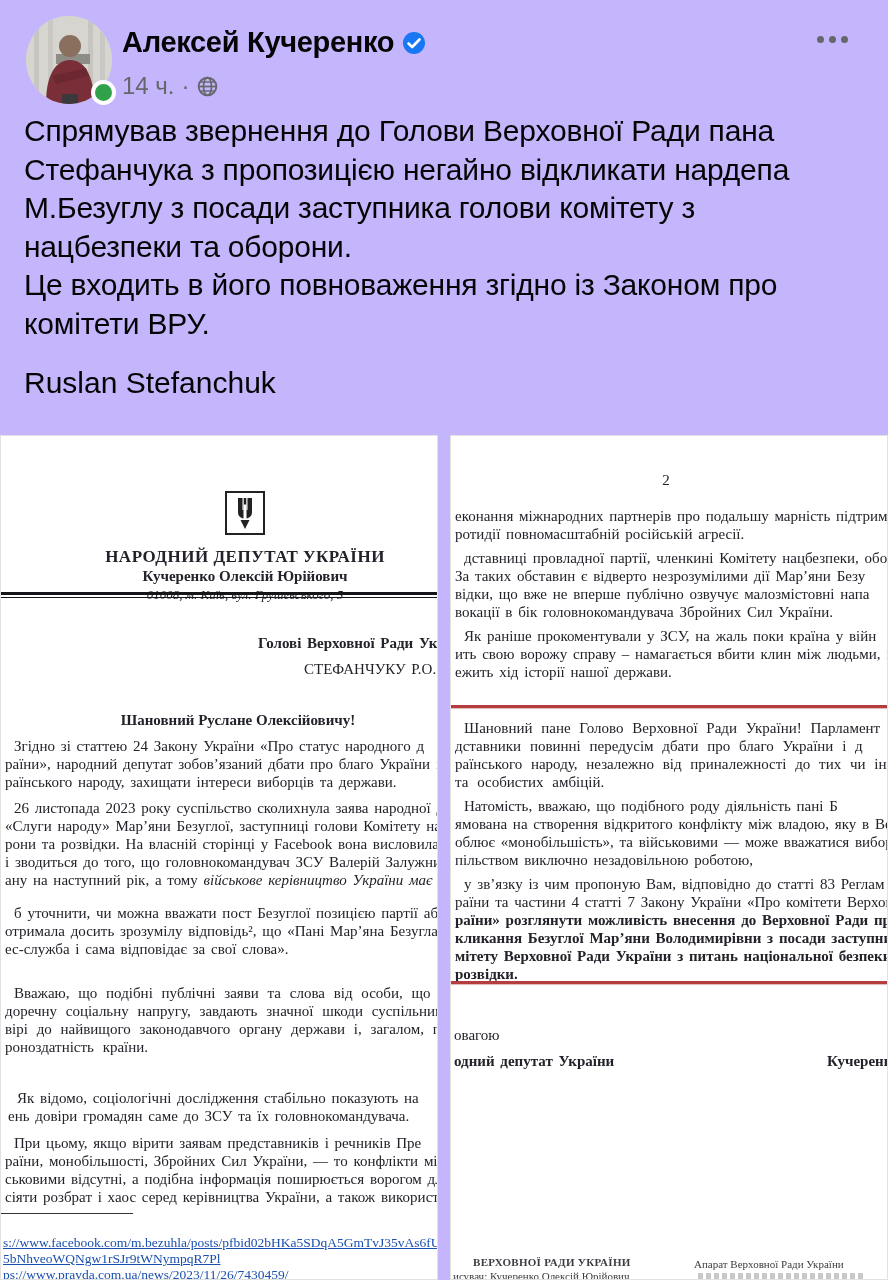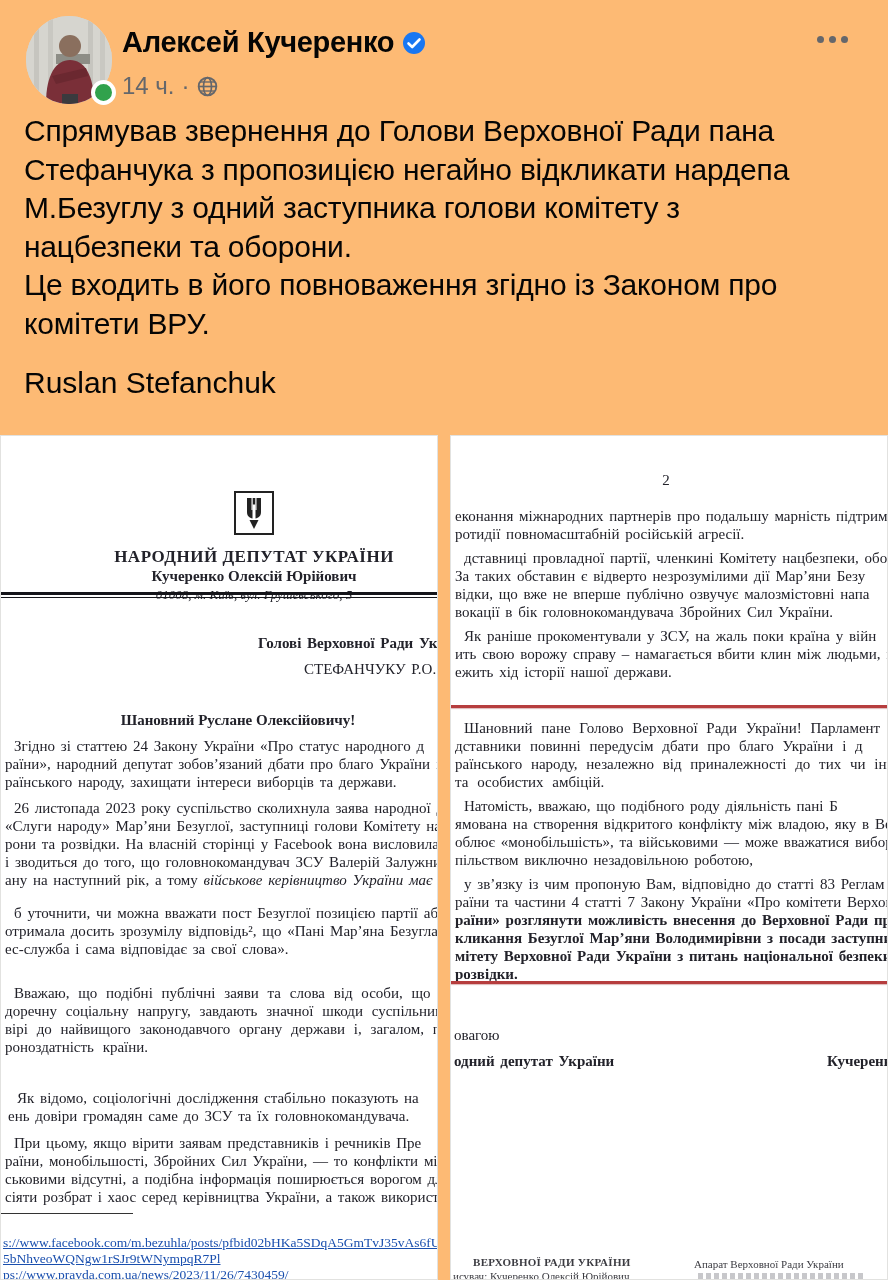--- a/index.html
+++ b/index.html
@@ -1,17 +1,17 @@
 <!DOCTYPE html>
 <html><head>
 <meta charset="utf-8">
 <style>
   * { box-sizing: border-box; }
   html,body { margin:0; padding:0; background:#fff; }
-  .page { position:relative; width:888px; height:1280px; overflow:hidden; background:#fdba74;
+  .page { position:relative; width:888px; height:1280px; overflow:hidden; background:#c4b5fd;
           font-family:"Liberation Sans",sans-serif; }
 
   
   .fb-header { position:absolute; left:0; top:0; width:888px; height:110px; }
   .avatar-wrap { position:absolute; left:26px; top:16px; width:86px; height:88px; cursor:pointer; }
   .avatar { width:86px; height:88px; border-radius:50%; overflow:hidden; background:#d9d8d2; position:relative; }
   .online-dot { position:absolute; right:-4px; bottom:-1px; width:25px; height:25px; border-radius:50%;
                 background:#31A24C; border:4px solid #fff; }
   .author-row { position:absolute; left:122px; top:26px; display:flex; align-items:center; gap:8px; }
   .author-name { font-size:29px; font-weight:bold; color:#050505; letter-spacing:-0.3px; cursor:pointer; }
@@ -34,21 +34,21 @@
   .doc-right { left:450px; }
   .abs { position:absolute; }
   .line { white-space:nowrap; line-height:18px; font-size:15px; word-spacing:2px; }
   .doc .para .line { padding-left:4px; }
   .doc .para .line:first-child { padding-left:13px; }
   .doc .noindent .line:first-child { padding-left:4px; }
   .wide .line { word-spacing:5px; }
   .bold { font-weight:bold; }
   .ital { font-style:italic; }
 
-  .doc-head { left:16px; top:55px; width:474px; text-align:center; }
+  .doc-head { left:7px; top:55px; width:474px; text-align:center; }
   .emblem { display:inline-block; }
   .doc-title { font-size:17px; font-weight:bold; letter-spacing:0.5px; margin-top:8px; }
   .doc-name  { font-size:15px; font-weight:bold; margin-top:1px; }
   .doc-addr  { font-size:13px; font-style:italic; margin-top:2px; }
   .dbl-rule { left:0; top:156px; width:438px; height:6px; border-top:3px solid #15151a; border-bottom:1px solid #15151a; }
   .recip1 { left:257px; top:198px; font-weight:bold; }
   .recip2 { left:303px; top:224px; }
   .salut  { left:0; top:276px; width:474px; text-align:center; font-weight:bold; font-size:15px; }
   .fn-rule { left:0; top:777px; width:132px; border-top:1.5px solid #333; }
   .links { left:0; top:799px; }
@@ -112,21 +112,21 @@
     </div>
 
     <div class="menu-dots">
         <i></i>
         <i></i>
         <i></i>
       </div>
   </div>
 
   <div class="post-text">
-    <div>Спрямував звернення до Голови Верховної Ради пана Стефанчука з пропозицією негайно відкликати нардепа М.Безуглу з одний заступника голови комітету з нацбезпеки та оборони.</div>
+    <div>Спрямував звернення до Голови Верховної Ради пана Стефанчука з пропозицією негайно відкликати нардепа М.Безуглу з посади заступника голови комітету з нацбезпеки та оборони.</div>
     <div>Це входить в його повноваження згідно із Законом про комітети ВРУ.</div>
   </div>
   <div class="post-tag">Ruslan Stefanchuk</div>
 
   <div class="doc doc-left">
 
     <div class="abs doc-head">
       <svg class="emblem" width="40" height="44" viewBox="0 0 40 44">
         <rect x="1" y="1" width="38" height="42" fill="none" stroke="#222" stroke-width="2"></rect>
         <path d="M13 7 v14 c0 4 2.5 6 5.5 6.5 v-14 h3 v14 C24.5 27 27 25 27 21 V7 h-4.5 v12 h-1.2 V7 h-2.6 v12 h-1.2 V7 Z" fill="#222"></path>

